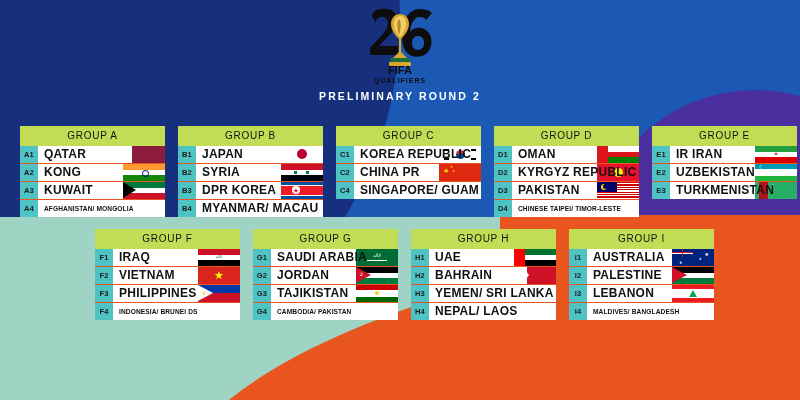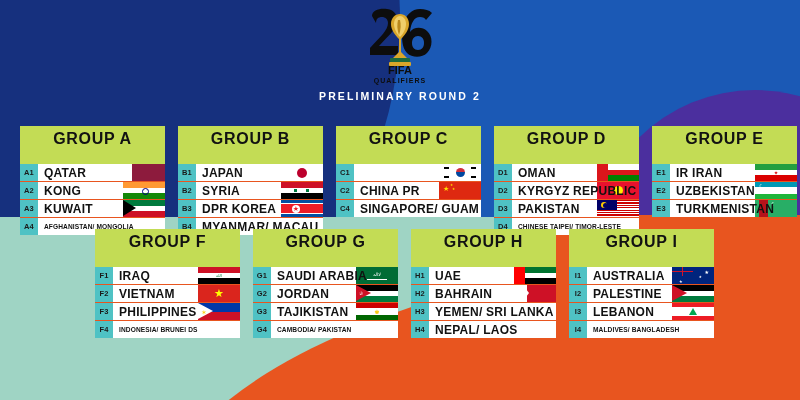--- a/index.html
+++ b/index.html
@@ -43,22 +43,22 @@
   }
 
   
   .row{position:absolute;display:flex;z-index:6;}
   .row-1{left:20px;top:126px;gap:13px;}
   .row-2{left:95px;top:229px;gap:13px;}
 
   .card{width:145px;}
   .card-title{
     background:#c3dc55;color:#121212;
-    font-size:16px;font-weight:bold;letter-spacing:.7px;
-    text-align:center;padding:4px 0 16px;line-height:1.15;
+    font-size:10px;font-weight:normal;letter-spacing:.7px;
+    text-align:center;padding:4px 0 4px;line-height:1.15;
   }
   .rows{display:flex;flex-direction:column;}
   .trow{
     display:flex;align-items:stretch;height:17px;position:relative;
     background:#ffffff;
     border-bottom:1.4px solid #e8551f;
   }
   .trow:last-child{border-bottom:none;}
   .pos{
     width:18px;flex:0 0 18px;background:#4fc2c4;color:#1a1a1a;
@@ -190,20 +190,21 @@
             <div class="pos">C1</div>
             <div class="flagbox">
               <div style="width:100%;height:100%;background:#fff;position:relative;display:flex;align-items:center;justify-content:center">
                 <div style="width:9px;height:9px;border-radius:50%;background:linear-gradient(180deg,#cd2e3a 50%,#0047a0 50%)"></div>
                 <div style="position:absolute;left:5px;top:3px;width:5px;height:2px;background:#000"></div>
                 <div style="position:absolute;right:5px;top:3px;width:5px;height:2px;background:#000"></div>
                 <div style="position:absolute;left:5px;bottom:3px;width:5px;height:2px;background:#000"></div>
                 <div style="position:absolute;right:5px;bottom:3px;width:5px;height:2px;background:#000"></div>
               </div>
             </div>
+            <div class="tname">KOREA REPUBLIC</div>
           </div>
           <div class="trow">
             <div class="pos">C2</div>
             <div class="flagbox">
               <div style="width:100%;height:100%;background:#de2910;position:relative">
                 <div style="position:absolute;left:4px;top:3px;color:#ffde00;font-size:7px;line-height:1">★</div>
                 <div style="position:absolute;left:11px;top:2px;color:#ffde00;font-size:3.5px;line-height:1">★</div>
                 <div style="position:absolute;left:13px;top:6px;color:#ffde00;font-size:3.5px;line-height:1">★</div>
               </div>
             </div>

